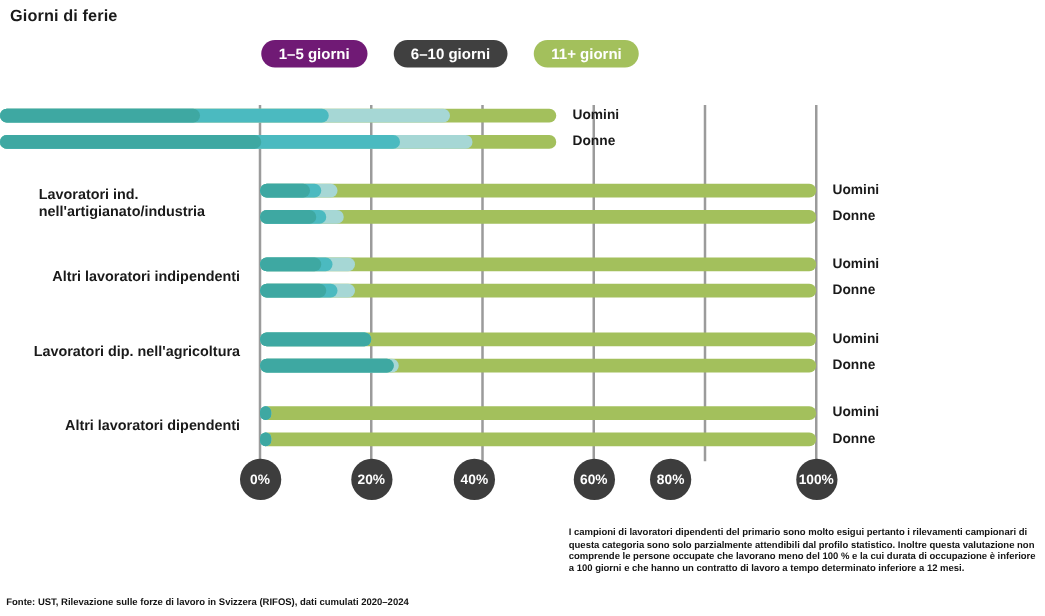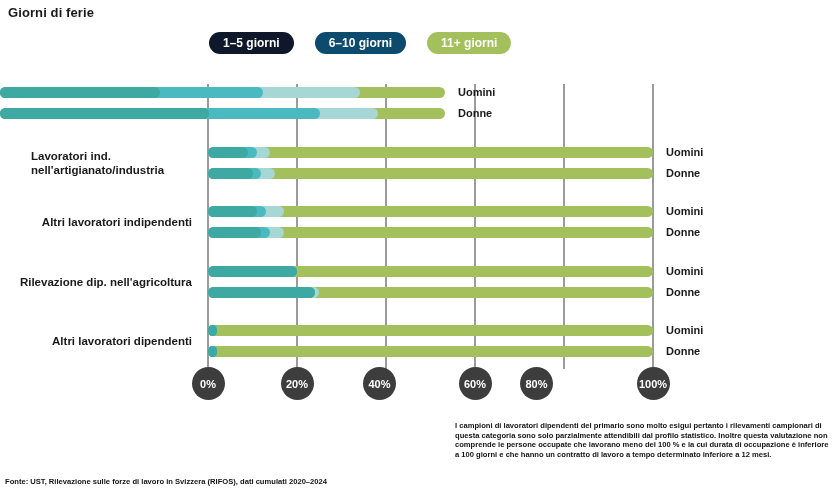--- a/index.html
+++ b/index.html
@@ -32,22 +32,22 @@
   #footnote{left:455px;top:421px;width:378px;font-size:7.6px;line-height:9.6px;
             font-weight:bold;color:#141414;}
   #source{left:5px;top:477px;width:420px;font-size:7.6px;font-weight:bold;color:#141414;}
 </style>
 </head>
 <body>
 
 <div id="title" class="abs">Giorni di ferie</div>
 
 <div id="legend" class="abs">
-    <div class="pill" style="background: #0f172a;">1–5 giorni</div>
-    <div class="pill" style="background: #0c4a6e;">6–10 giorni</div>
+    <div class="pill" style="background: #701a75;">1–5 giorni</div>
+    <div class="pill" style="background: #404040;">6–10 giorni</div>
     <div class="pill" style="background: rgb(163, 192, 92);">11+ giorni</div>
   </div>
 
 <div id="grid" class="abs">
     <div class="gridline" style="left: -1px;"></div>
     <div class="gridline" style="left: 88px;"></div>
     <div class="gridline" style="left: 177px;"></div>
     <div class="gridline" style="left: 266px;"></div>
     <div class="gridline" style="left: 355px;"></div>
     <div class="gridline" style="left: 444px;"></div>
@@ -110,21 +110,21 @@
           <div class="seg" style="width: 17%; z-index: 2; background: rgb(166, 215, 213);"></div>
           <div class="seg" style="width: 100%; z-index: 1; background: rgb(163, 192, 92);"></div>
         </div>
       </div>
       <div class="side">
         <div>Uomini</div>
         <div>Donne</div>
       </div>
     </div>
     <div class="group">
-      <div class="cat">Rilevazione dip. nell'agricoltura</div>
+      <div class="cat">Lavoratori dip. nell'agricoltura</div>
       <div class="bars">
         <div class="bar-row">
           <div class="seg" style="width: 20%; z-index: 4; background: rgb(62, 168, 162);"></div>
           <div class="seg" style="width: 20%; z-index: 3; background: rgb(75, 186, 192);"></div>
           <div class="seg" style="width: 20%; z-index: 2; background: rgb(166, 215, 213);"></div>
           <div class="seg" style="width: 100%; z-index: 1; background: rgb(163, 192, 92);"></div>
         </div>
         <div class="bar-row">
           <div class="seg" style="width: 24%; z-index: 4; background: rgb(62, 168, 162);"></div>
           <div class="seg" style="width: 24%; z-index: 3; background: rgb(75, 186, 192);"></div>

